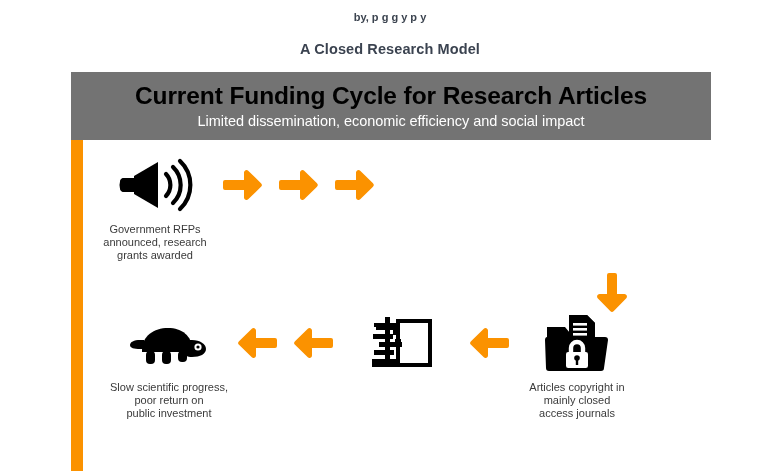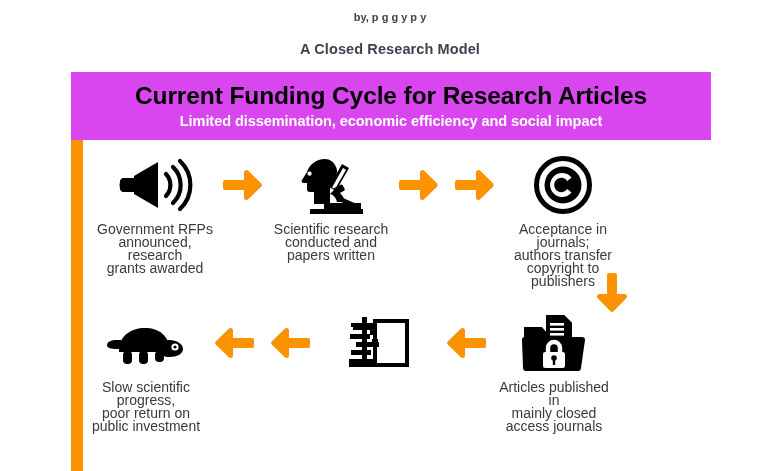--- a/index.html
+++ b/index.html
@@ -30,43 +30,43 @@
   .spine {
     position: absolute; left: 71px; top: 52px;
     width: 12px; height: 406px;
     background: #fb9200;
   }
 
   
   .banner {
     position: absolute; left: 71px; top: 52px;
     width: 640px; height: 68px;
-    background: #d946ef;
+    background: #737373;
     display: flex; flex-direction: column;
     align-items: center; justify-content: center;
   }
   .banner-title {
     font-size: 24.5px; font-weight: bold; color: #000;
     letter-spacing: -.1px; line-height: 1.1;
   }
   .banner-sub {
-    font-size: 14.5px; color: #ffffff; font-weight: bold;
+    font-size: 14.5px; color: #ffffff; font-weight: normal;
     margin-top: 4px; letter-spacing: -.05px;
   }
 
   
   .row { position: absolute; display: flex; align-items: flex-start; }
   .row-1 { left: 95px; top: 134px; }
-  .row-2 { left: 86px; top: 292px; }
+  .row-2 { left: 109px; top: 292px; }
 
   .step { width: 120px; display: flex; flex-direction: column; align-items: center; }
   .step .art { height: 62px; display: flex; align-items: center; justify-content: center; }
   .step .cap {
     margin-top: 7px; text-align: center;
-    font-size: 14px; line-height: 13px; color: #3a3a3a;
+    font-size: 11px; line-height: 13px; color: #3a3a3a;
     white-space: pre-line;
   }
 
   .arrow-h { width: 56px; height: 62px; display: flex; align-items: center; justify-content: center; }
 
   .arrow-v {
     position: absolute; left: 592px; top: 252px;
     width: 40px; height: 42px;
     display: flex; align-items: center; justify-content: center;
   }
@@ -106,64 +106,34 @@
 announced, research
 grants awarded</div>
     </div>
 
     <div class="arrow-h">
       <svg width="40" height="30" viewBox="0 0 40 30">
         <path fill="#fb9200" d="M2 10 h19 v-7.5 a2.5 2.5 0 0 1 4.2 -1.8 L38 13.2 a2.5 2.5 0 0 1 0 3.6 L25.2 29.3 a2.5 2.5 0 0 1 -4.2 -1.8 V20 H2 a2 2 0 0 1 -2 -2 v-6 a2 2 0 0 1 2 -2 z"></path>
       </svg>
     </div>
 
-    <div class="step">
-      <div class="art">
-        <svg width="66" height="58" viewBox="0 0 66 58">
-          <path fill="#000" d="M27 3 C18 3 11 9 9 16 L4 24 c-1 2 0 3 2 3 h3 v6 c0 2 1 3 3 3 h4 v12 h16 V33 c0 -4 2 -6 4 -9 3 -4 4 -9 2 -13 C36 6 32 3 27 3 z M12 17 a2 2 0 1 0 0.1 0 z"></path>
-          <path fill="#fff" d="M11.5 15.5 a2.1 2.1 0 1 0 0.1 0 z"></path>
-          <path fill="#000" d="M44 8 l7 4 -13 23 -7 -4 z"></path>
-          <path fill="#fff" d="M45 12 l3 1.7 -11 19.5 -3 -1.7 z"></path>
-          <rect x="36" y="30" width="10" height="7" rx="1.5" fill="#000" transform="rotate(-29 41 33)"></rect>
-          <path fill="#000" d="M36 34 c6 2 10 6 11 12 h-8 c-1 -4 -3 -7 -7 -8 z"></path>
-          <path fill="#000" d="M45 42 l16 7 -2 4 -16 -7 z"></path>
-          <rect x="26" y="47" width="37" height="6" fill="#000"></rect>
-          <rect x="12" y="53" width="53" height="5" fill="#000"></rect>
-        </svg>
-      </div>
-      <div class="cap">Scientific research
-conducted and
-papers written</div>
-    </div>
 
     <div class="arrow-h">
       <svg width="40" height="30" viewBox="0 0 40 30">
         <path fill="#fb9200" d="M2 10 h19 v-7.5 a2.5 2.5 0 0 1 4.2 -1.8 L38 13.2 a2.5 2.5 0 0 1 0 3.6 L25.2 29.3 a2.5 2.5 0 0 1 -4.2 -1.8 V20 H2 a2 2 0 0 1 -2 -2 v-6 a2 2 0 0 1 2 -2 z"></path>
       </svg>
     </div>
 
 
     <div class="arrow-h">
       <svg width="40" height="30" viewBox="0 0 40 30">
         <path fill="#fb9200" d="M2 10 h19 v-7.5 a2.5 2.5 0 0 1 4.2 -1.8 L38 13.2 a2.5 2.5 0 0 1 0 3.6 L25.2 29.3 a2.5 2.5 0 0 1 -4.2 -1.8 V20 H2 a2 2 0 0 1 -2 -2 v-6 a2 2 0 0 1 2 -2 z"></path>
       </svg>
     </div>
 
-    <div class="step">
-      <div class="art">
-        <svg width="58" height="58" viewBox="0 0 58 58">
-          <circle cx="29" cy="29" r="26.5" fill="none" stroke="#000" stroke-width="5"></circle>
-          <circle cx="29" cy="29" r="18.5" fill="#000"></circle>
-          <path fill="#fff" d="M37.5 21.5 a12 12 0 1 0 0 15 l-4.2 -3.4 a7.2 7.2 0 1 1 0 -8.2 z"></path>
-        </svg>
-      </div>
-      <div class="cap">Acceptance in journals;
-authors transfer
-copyright to publishers</div>
-    </div>
 
   </div>
 
   <div class="arrow-v">
     <svg width="30" height="40" viewBox="0 0 30 40">
       <path fill="#fb9200" d="M10 2 h10 v19 h7.5 a2.5 2.5 0 0 1 1.8 4.2 L16.8 38 a2.5 2.5 0 0 1 -3.6 0 L0.7 25.2 A2.5 2.5 0 0 1 2.5 21 H10 V2 a2 2 0 0 1 2 -2 h6 a2 2 0 0 1 2 2 z"></path>
     </svg>
   </div>
 
   <div class="row row-2">
@@ -239,20 +209,20 @@
           <rect x="52" y="24" width="5" height="5" fill="#000"></rect>
           <path fill="#000" d="M2 22 h58 c2 0 3 1 3 3 l-4 28 c0 2 -1 3 -3 3 H4 c-2 0 -3 -1 -3 -3 L0 25 c0 -2 1 -3 2 -3 z"></path>
           <g>
             <path fill="none" stroke="#fff" stroke-width="4.4" d="M26 38 v-5 a6 6 0 0 1 12 0 v5"></path>
             <rect x="21" y="37" width="22" height="16" rx="2.2" fill="#fff"></rect>
             <circle cx="32" cy="43" r="2.8" fill="#000"></circle>
             <rect x="30.8" y="44" width="2.4" height="6" fill="#000"></rect>
           </g>
         </svg>
       </div>
-      <div class="cap">Articles published in
+      <div class="cap">Articles copyright in
 mainly closed
 access journals</div>
     </div>
 
   </div>
 
 </div>
 
 </body></html>

